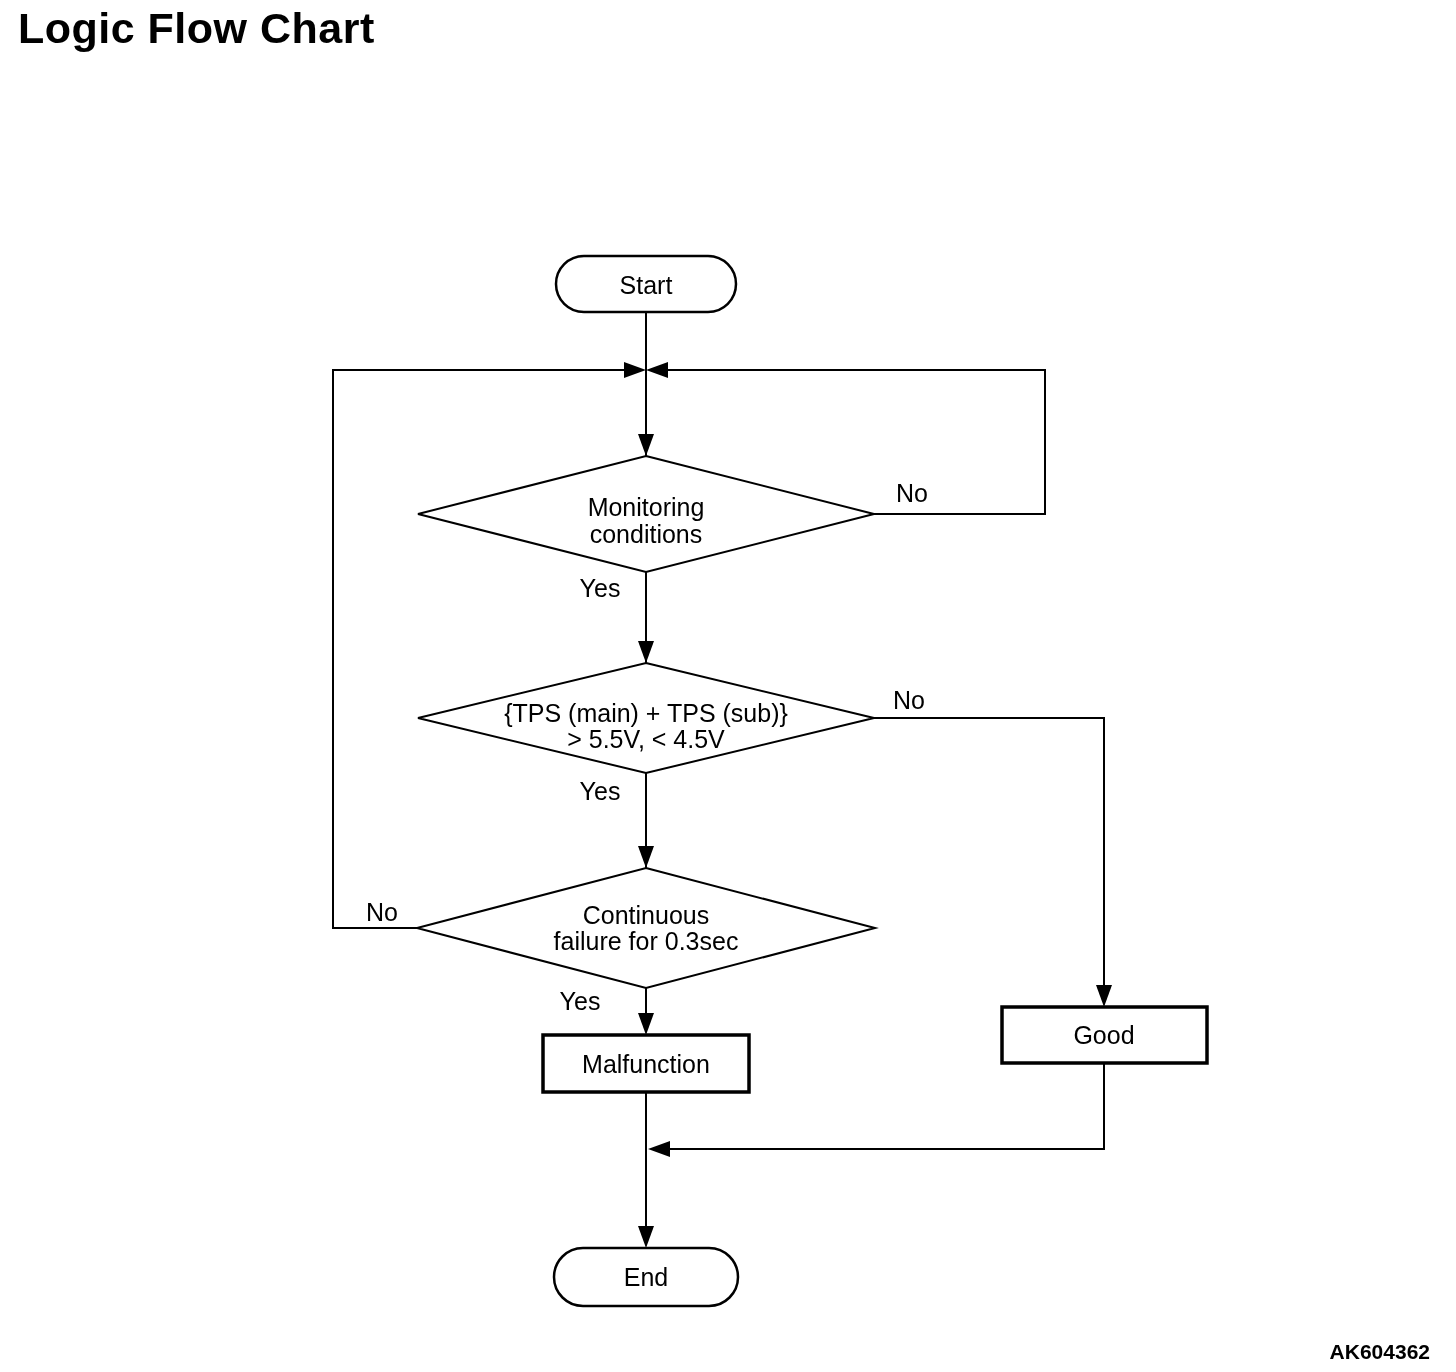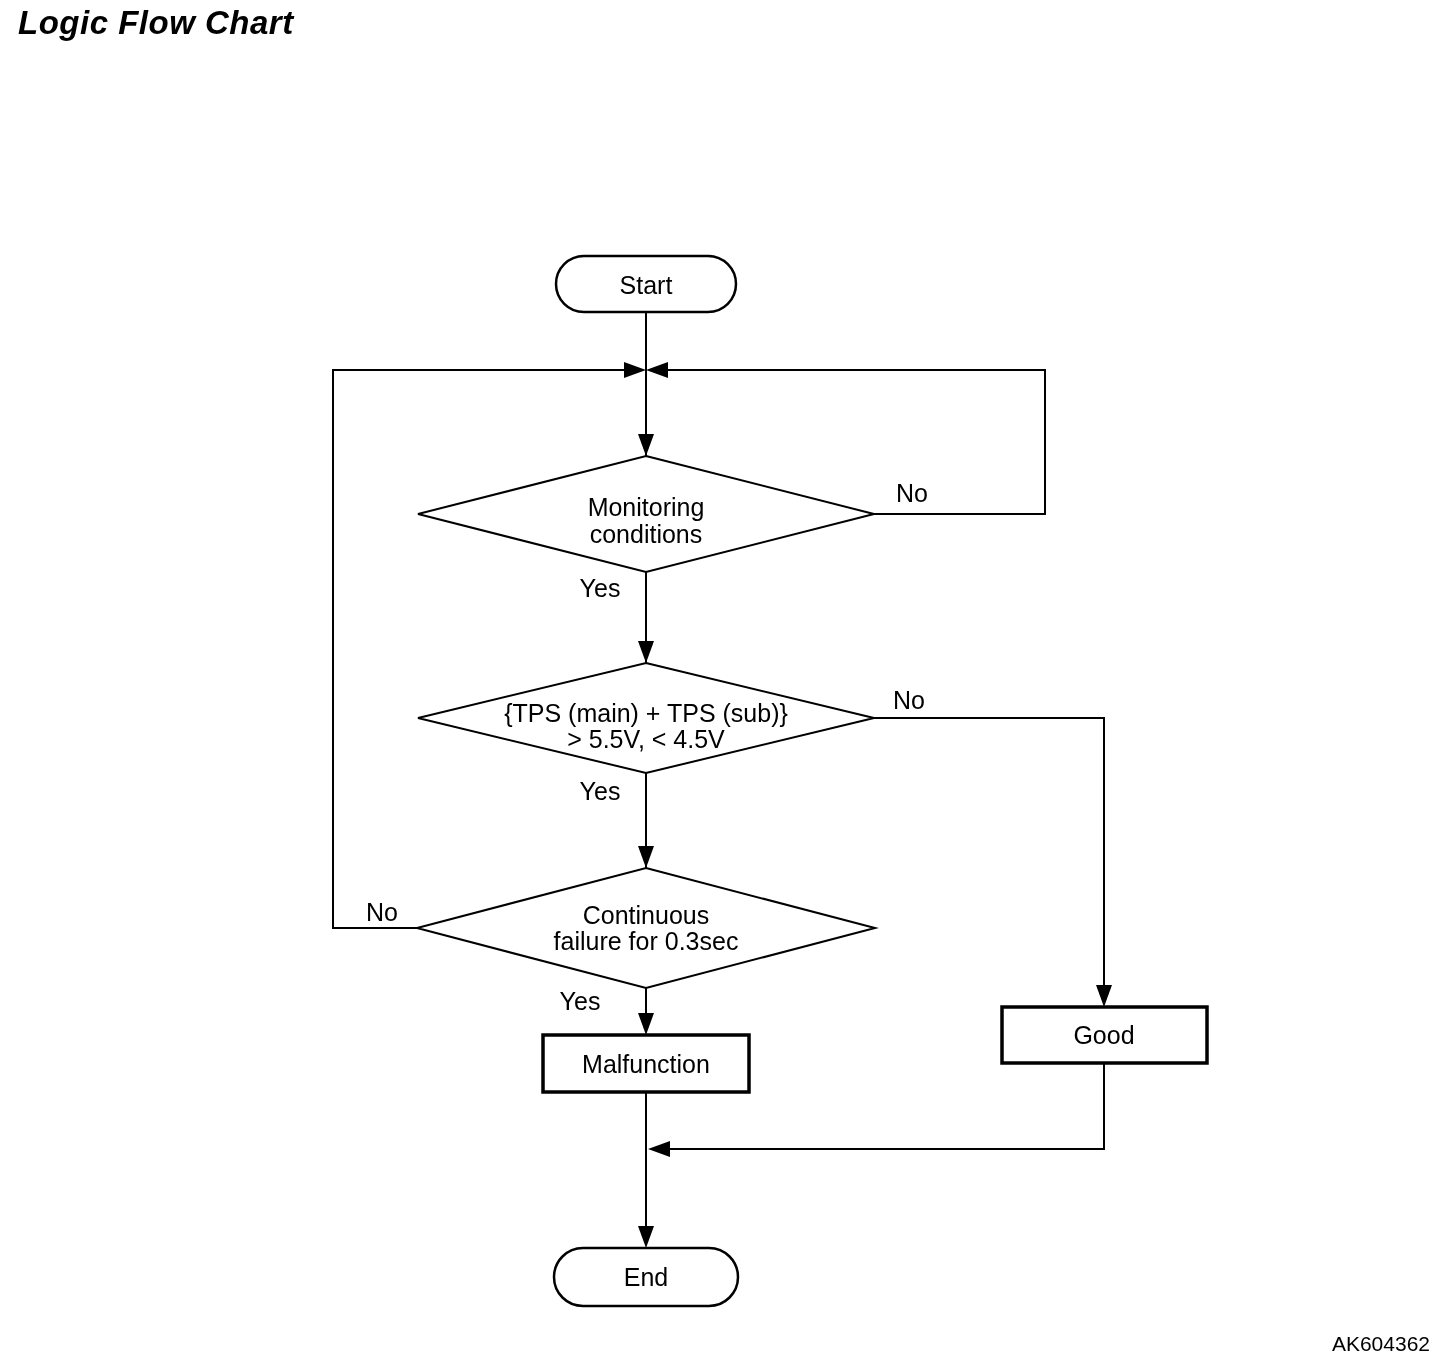--- a/index.html
+++ b/index.html
@@ -11,31 +11,30 @@
     width: 1456px;
     height: 1372px;
     position: relative;
     font-family: "Liberation Sans", sans-serif;
     color: #000000;
   }
   .page-title {
     position: absolute;
     left: 18px;
     top: 4px;
-    font-size: 33px;
+    font-size: 43px;
     font-weight: bold;
     letter-spacing: 0.5px;
-    font-style: italic;
   }
   .figure-code {
     position: absolute;
     right: 26px;
-    bottom: 16px;
+    bottom: 8px;
     font-size: 21px;
-    font-weight: normal;
+    font-weight: bold;
   }
   svg.flow {
     position: absolute;
     left: 0;
     top: 0;
   }
   .edge {
     stroke: var(--line-color, #000);
     stroke-width: 2;
     fill: none;

